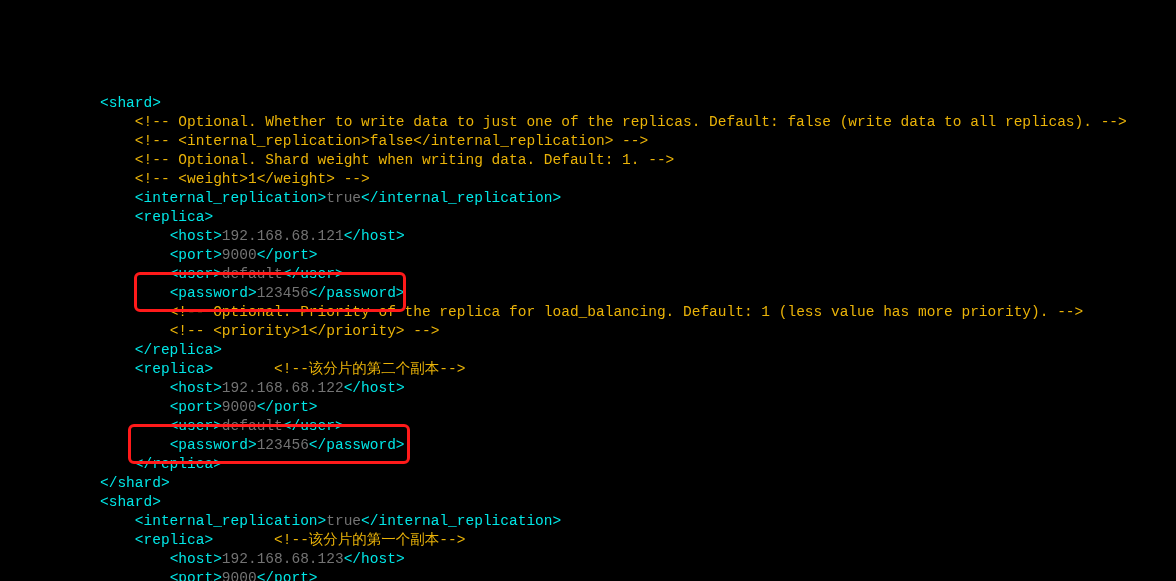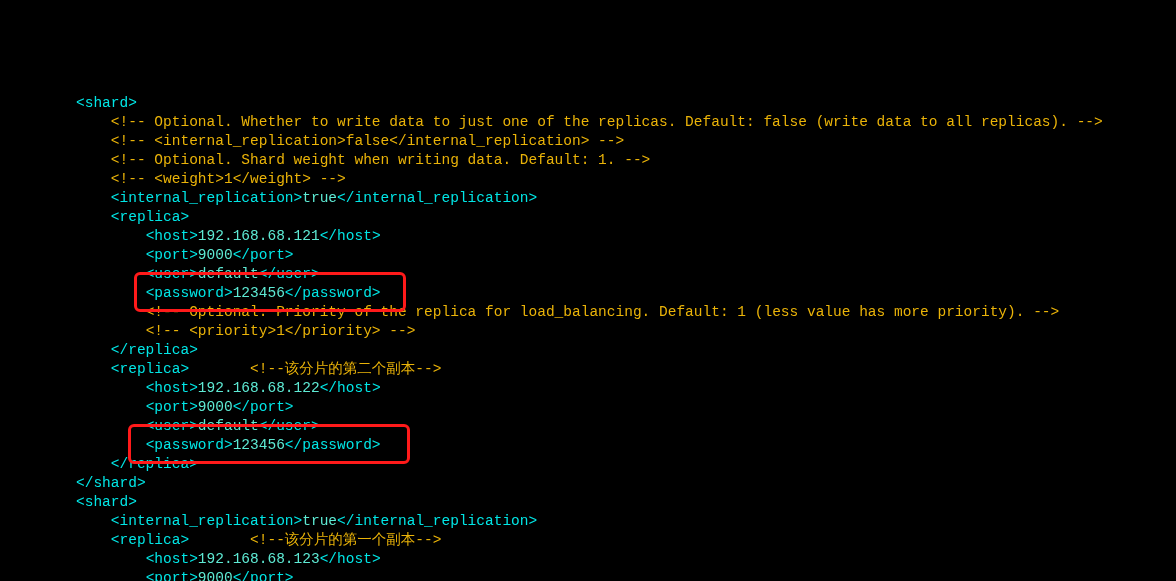--- a/index.html
+++ b/index.html
@@ -7,24 +7,24 @@
     background: #000;
     font-family: "Consolas", "Courier New", monospace;
     font-size: 14.5px;
     line-height: 19px;
     color: #fafafa;
     padding: 18px 0 18px 0;
     white-space: pre;
     overflow-x: auto;
   }
   .code-area { position: relative; }
-  .line { display: block; padding-left: 76px; }
+  .line { display: block; padding-left: 100px; }
   .tag { color: #00e6e6; }
   .comment { color: #eab308; }
-  .text { color: #5eead4; }
+  .text { color: #737373; }
   .box {
     position: absolute;
     border: 3px solid #ff1a1a;
     border-radius: 6px;
     pointer-events: none;
   }
   #box1 { left: 134px; top: 178px; width: 272px; height: 40px; }
   #box2 { left: 128px; top: 330px; width: 282px; height: 40px; }
 </style>
 </head>

